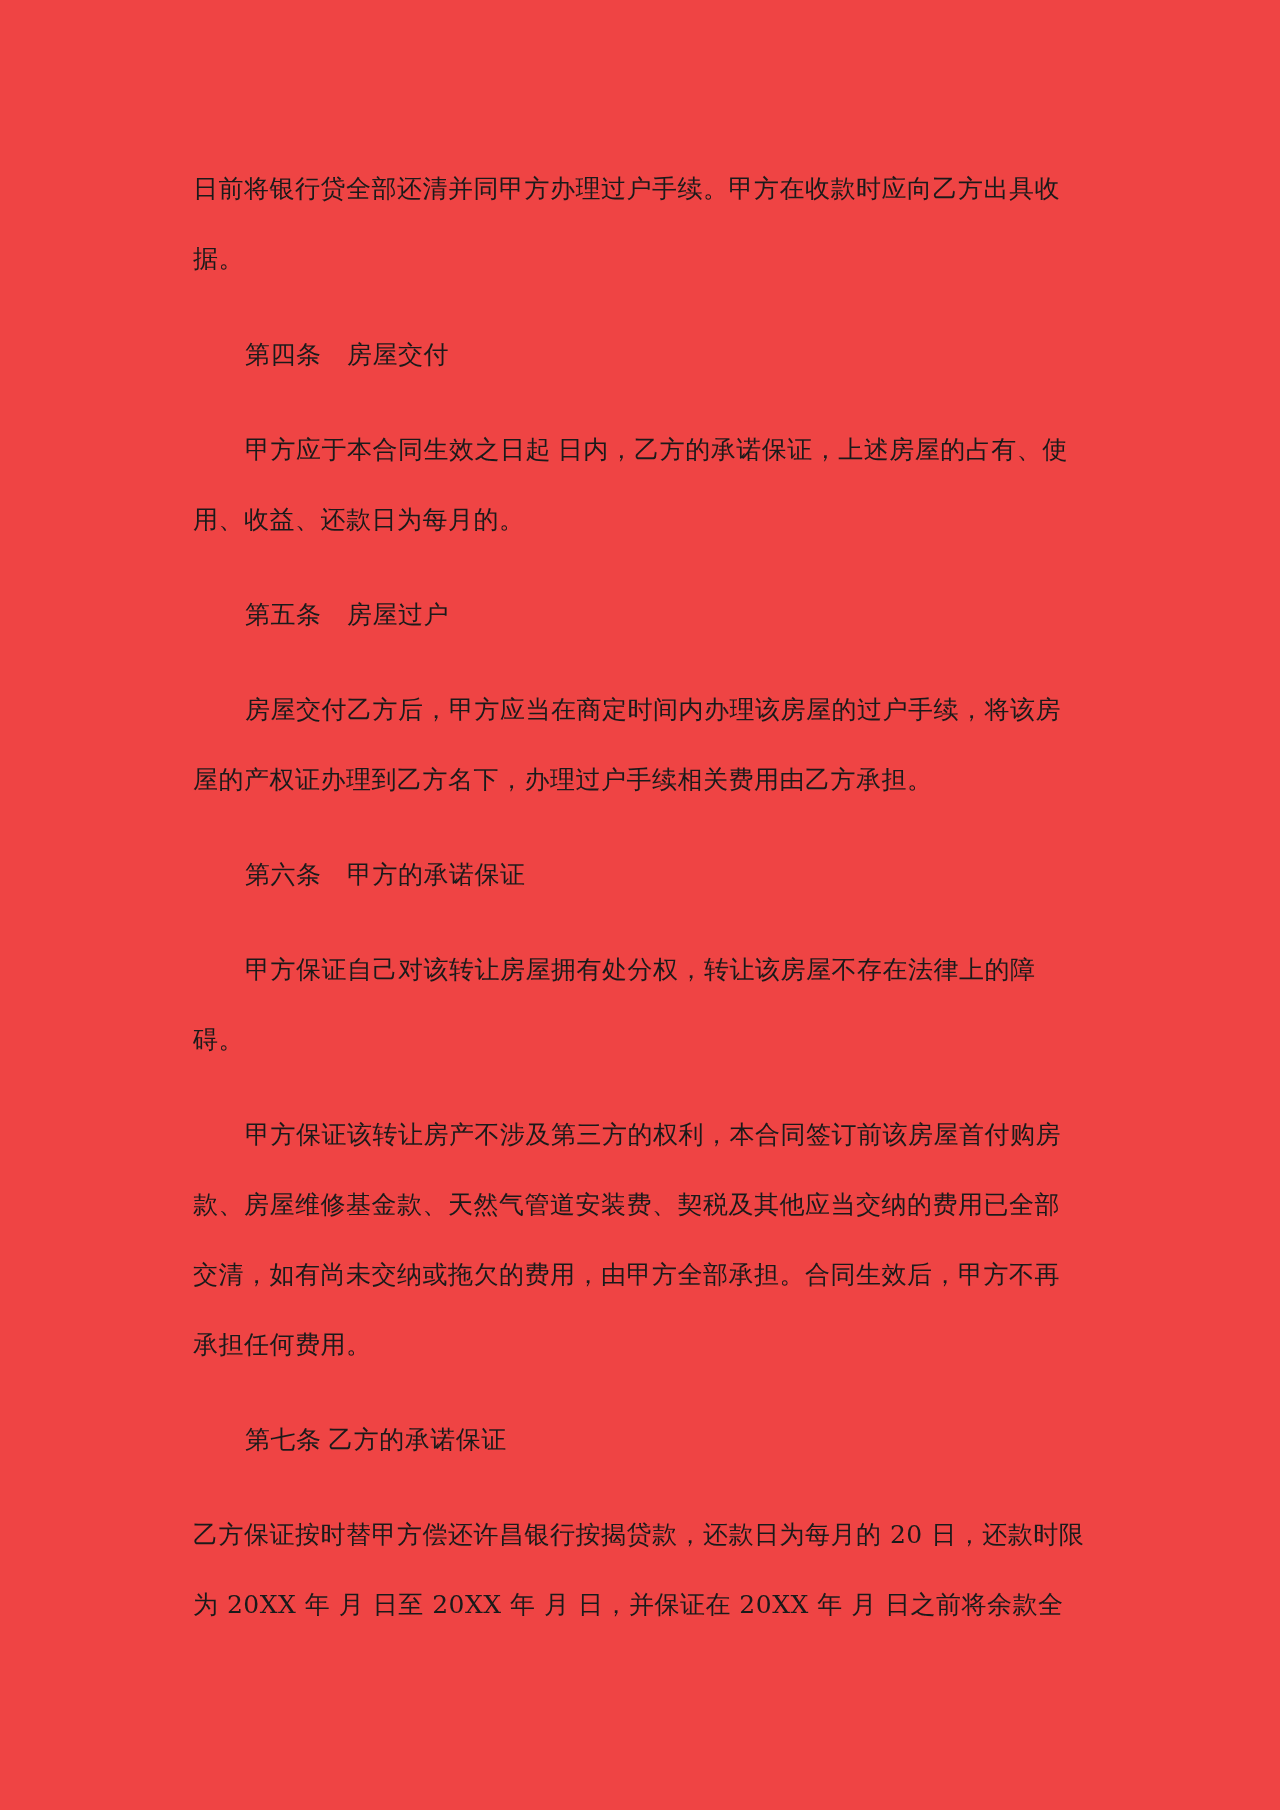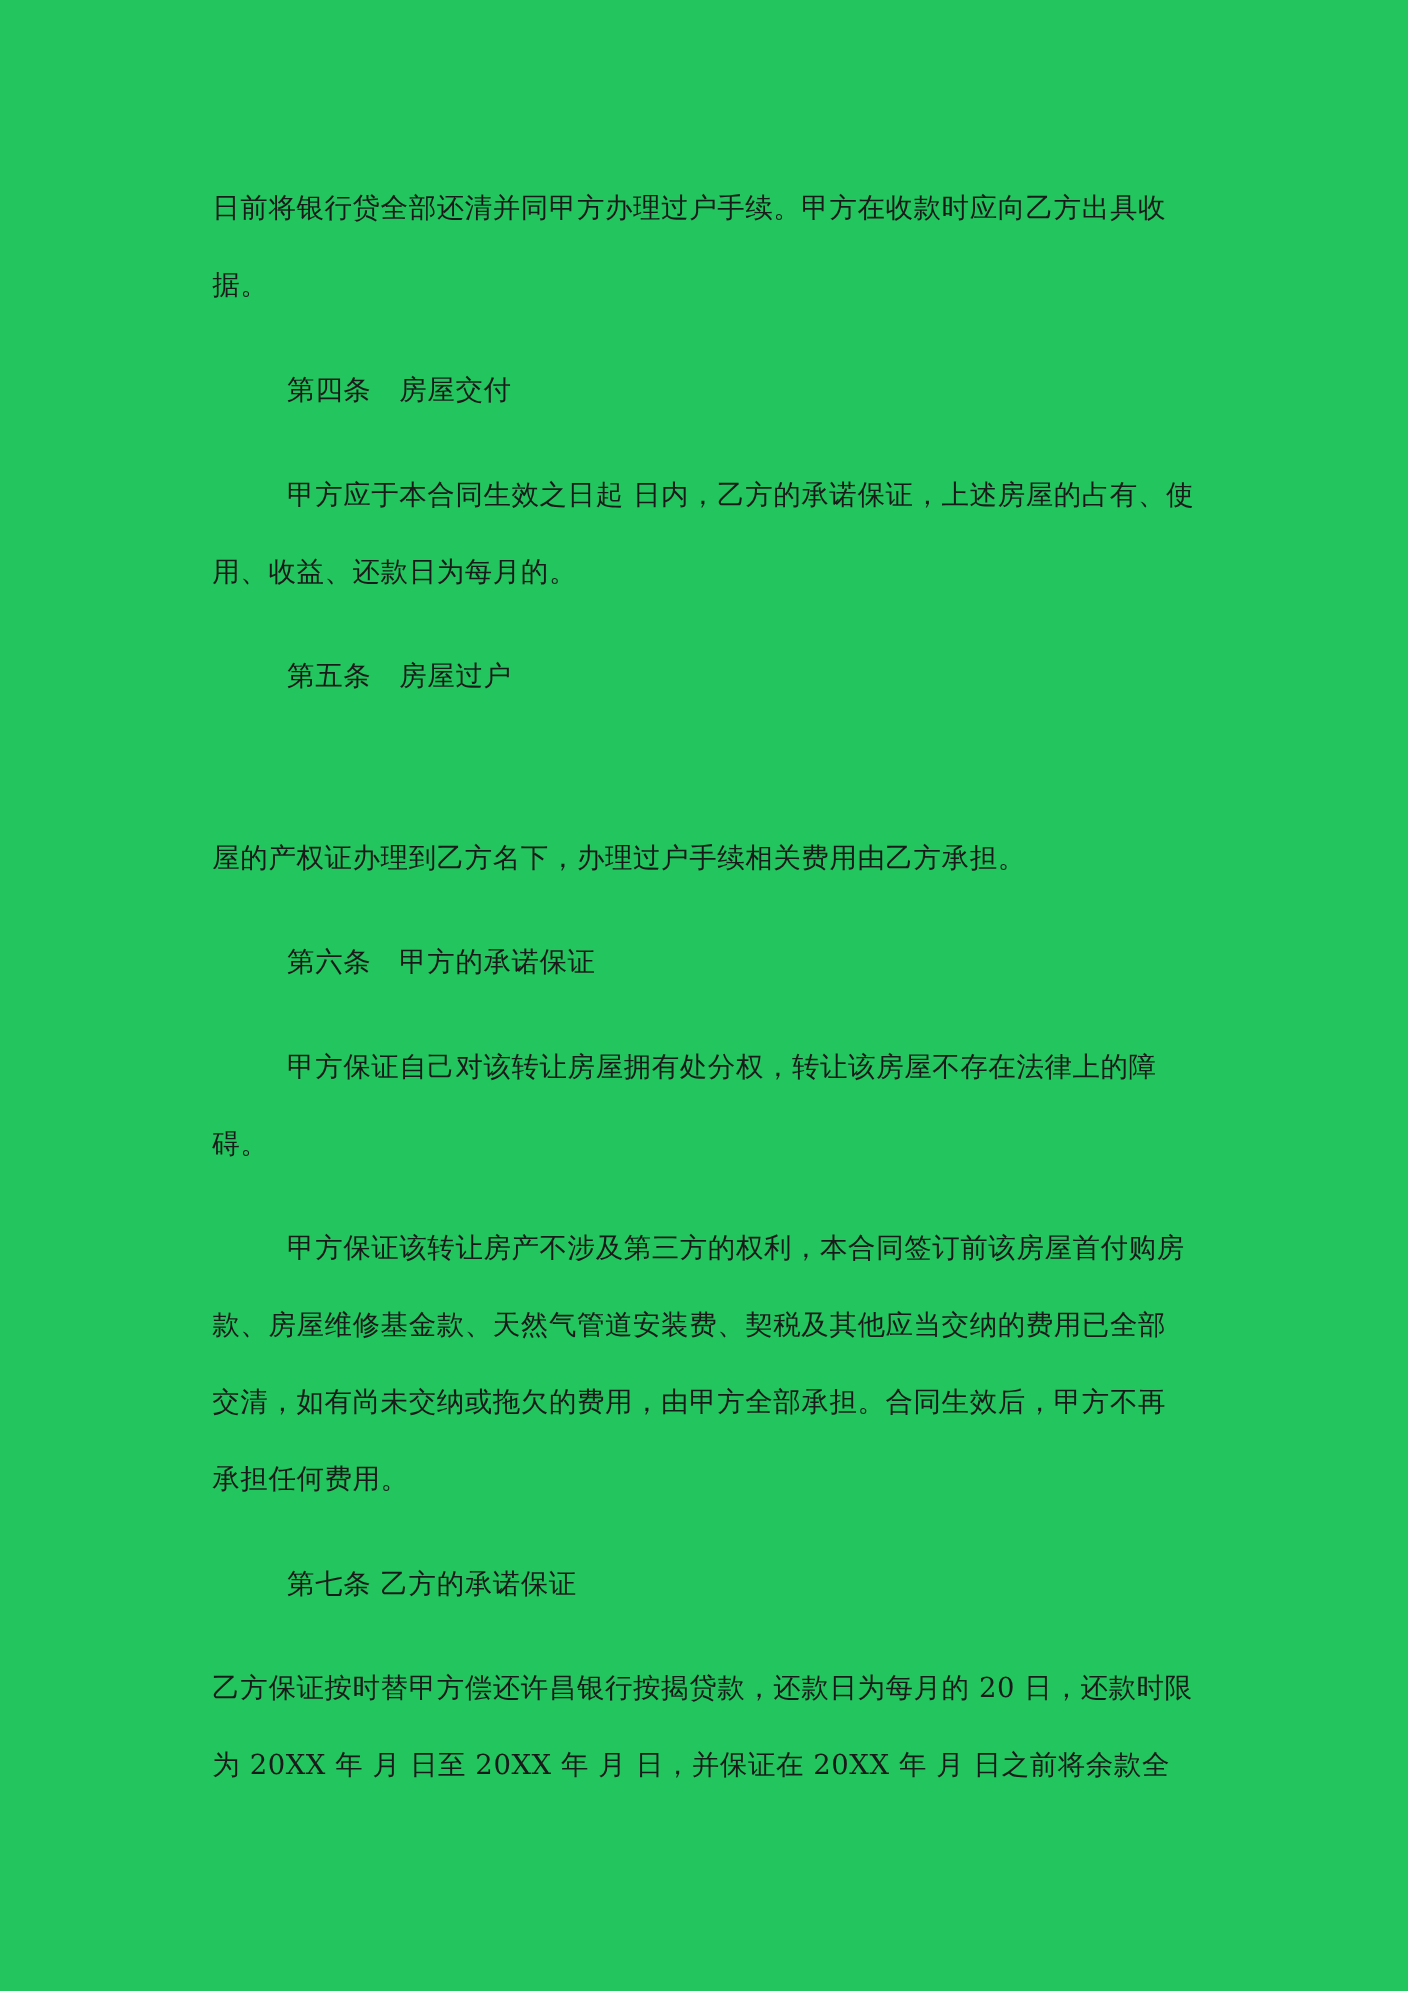--- a/index.html
+++ b/index.html
@@ -1,31 +1,32 @@
 <!DOCTYPE html>
 <html><head>
   <meta charset="utf-8">
   <style>
     html, body { margin: 0; padding: 0; background: #ffffff; }
     body { width: 1280px; height: 1810px; position: relative; overflow: hidden;
       font-family: "DejaVu Serif", "Liberation Serif", serif; color: #1a1a1a; }
-    .page { position: absolute; left: 0; top: 0; width: 1280px; height: 1810px; background: #22c55e; }
+    .page { position: absolute; left: 0; top: 0; width: 1280px; height: 1810px; background: #ef4444; }
     .line { position: absolute; left: 193px; font-size: 25px; line-height: 34px; white-space: nowrap; letter-spacing: 0.5px; }
-    .indent { left: 261px; }
+    .indent { left: 245px; font-family: Liberation Serif, serif; }
   </style>
 </head>
 <body>
 
 <div class="page">
   <div class="line" style="top:172px">日前将银行贷全部还清并同甲方办理过户手续。甲方在收款时应向乙方出具收</div>
   <div class="line" style="top:242px">据。</div>
   <div class="line indent" style="top:338px">第四条　房屋交付</div>
   <div class="line indent" style="top:433px">甲方应于本合同生效之日起 日内，乙方的承诺保证，上述房屋的占有、使</div>
   <div class="line" style="top:503px">用、收益、还款日为每月的。</div>
   <div class="line indent" style="top:598px">第五条　房屋过户</div>
+  <div class="line indent" style="top:693px">房屋交付乙方后，甲方应当在商定时间内办理该房屋的过户手续，将该房</div>
   <div class="line" style="top:763px">屋的产权证办理到乙方名下，办理过户手续相关费用由乙方承担。</div>
   <div class="line indent" style="top:953px">甲方保证自己对该转让房屋拥有处分权，转让该房屋不存在法律上的障</div>
   <div class="line indent" style="top:858px">第六条　甲方的承诺保证</div>
   <div class="line" style="top:1023px">碍。</div>
   <div class="line indent" style="top:1118px">甲方保证该转让房产不涉及第三方的权利，本合同签订前该房屋首付购房</div>
   <div class="line" style="top:1188px">款、房屋维修基金款、天然气管道安装费、契税及其他应当交纳的费用已全部</div>
   <div class="line" style="top:1258px">交清，如有尚未交纳或拖欠的费用，由甲方全部承担。合同生效后，甲方不再</div>
   <div class="line" style="top:1328px">承担任何费用。</div>
   <div class="line indent" style="top:1423px">第七条 乙方的承诺保证</div>
   <div class="line" style="top:1518px">乙方保证按时替甲方偿还许昌银行按揭贷款，还款日为每月的 20 日，还款时限</div>

